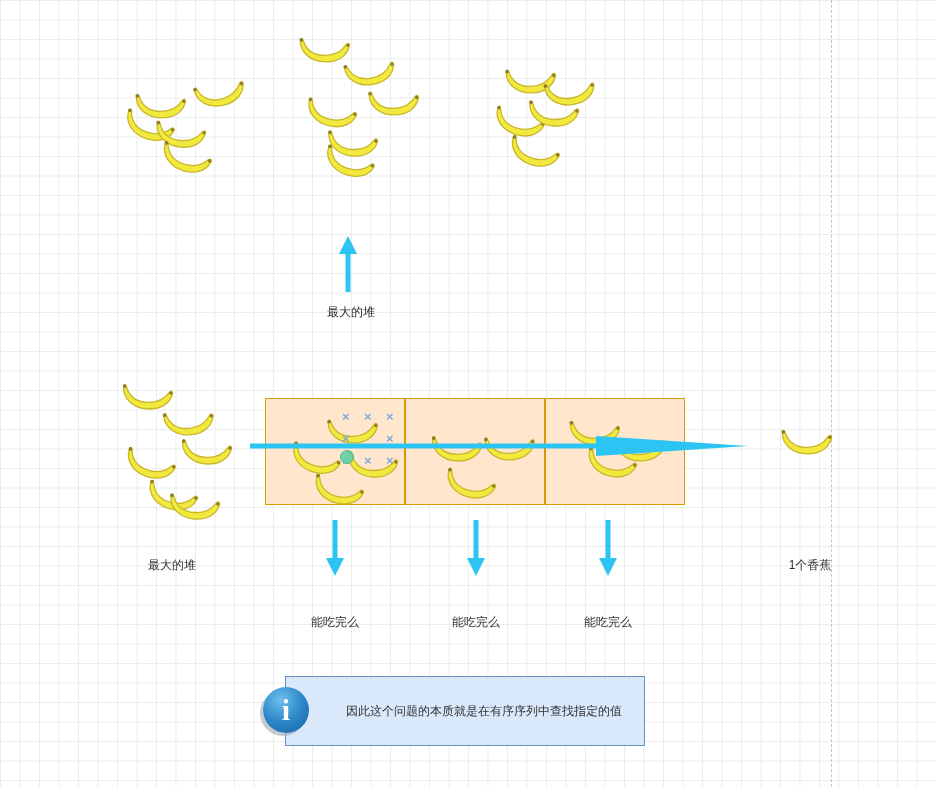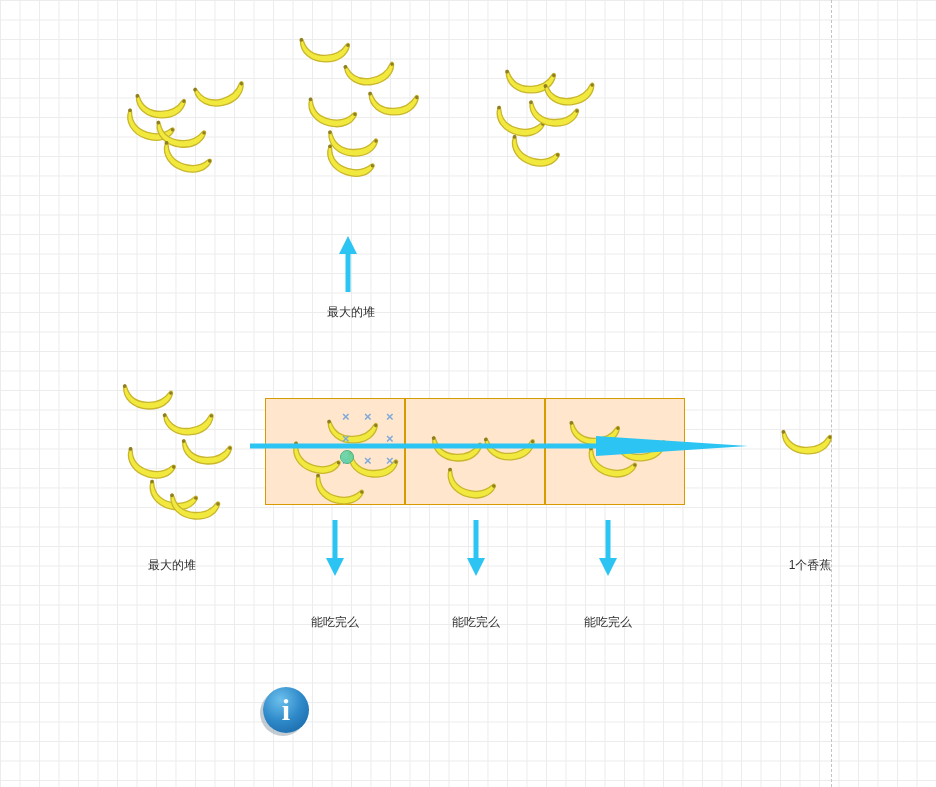--- a/index.html
+++ b/index.html
@@ -86,20 +86,23 @@
   </div>
   <div class="dot"></div>
 
   <div class="label" style="left:296px;top:304px;">最大的堆</div>
   <div class="label" style="left:117px;top:557px;">最大的堆</div>
   <div class="label" style="left:755px;top:557px;">1个香蕉</div>
   <div class="label" style="left:280px;top:614px;">能吃完么</div>
   <div class="label" style="left:421px;top:614px;">能吃完么</div>
   <div class="label" style="left:553px;top:614px;">能吃完么</div>
 
+  <div class="info-box">
+    <span>因此这个问题的本质就是在有序序列中查找指定的值</span>
+  </div>
   <div class="info-icon">
     <span>i</span>
   </div>
 
 <div class="banana" style="left: 132px; top: 86px; transform: rotate(-10deg);"><svg width="56" height="36" viewBox="0 0 60 38">
         <use href="#banana-shape"></use>
       </svg></div>
     <div class="banana" style="left: 191px; top: 74px; transform: rotate(-24deg);"><svg width="56" height="36" viewBox="0 0 60 38">
         <use href="#banana-shape"></use>
       </svg></div>

